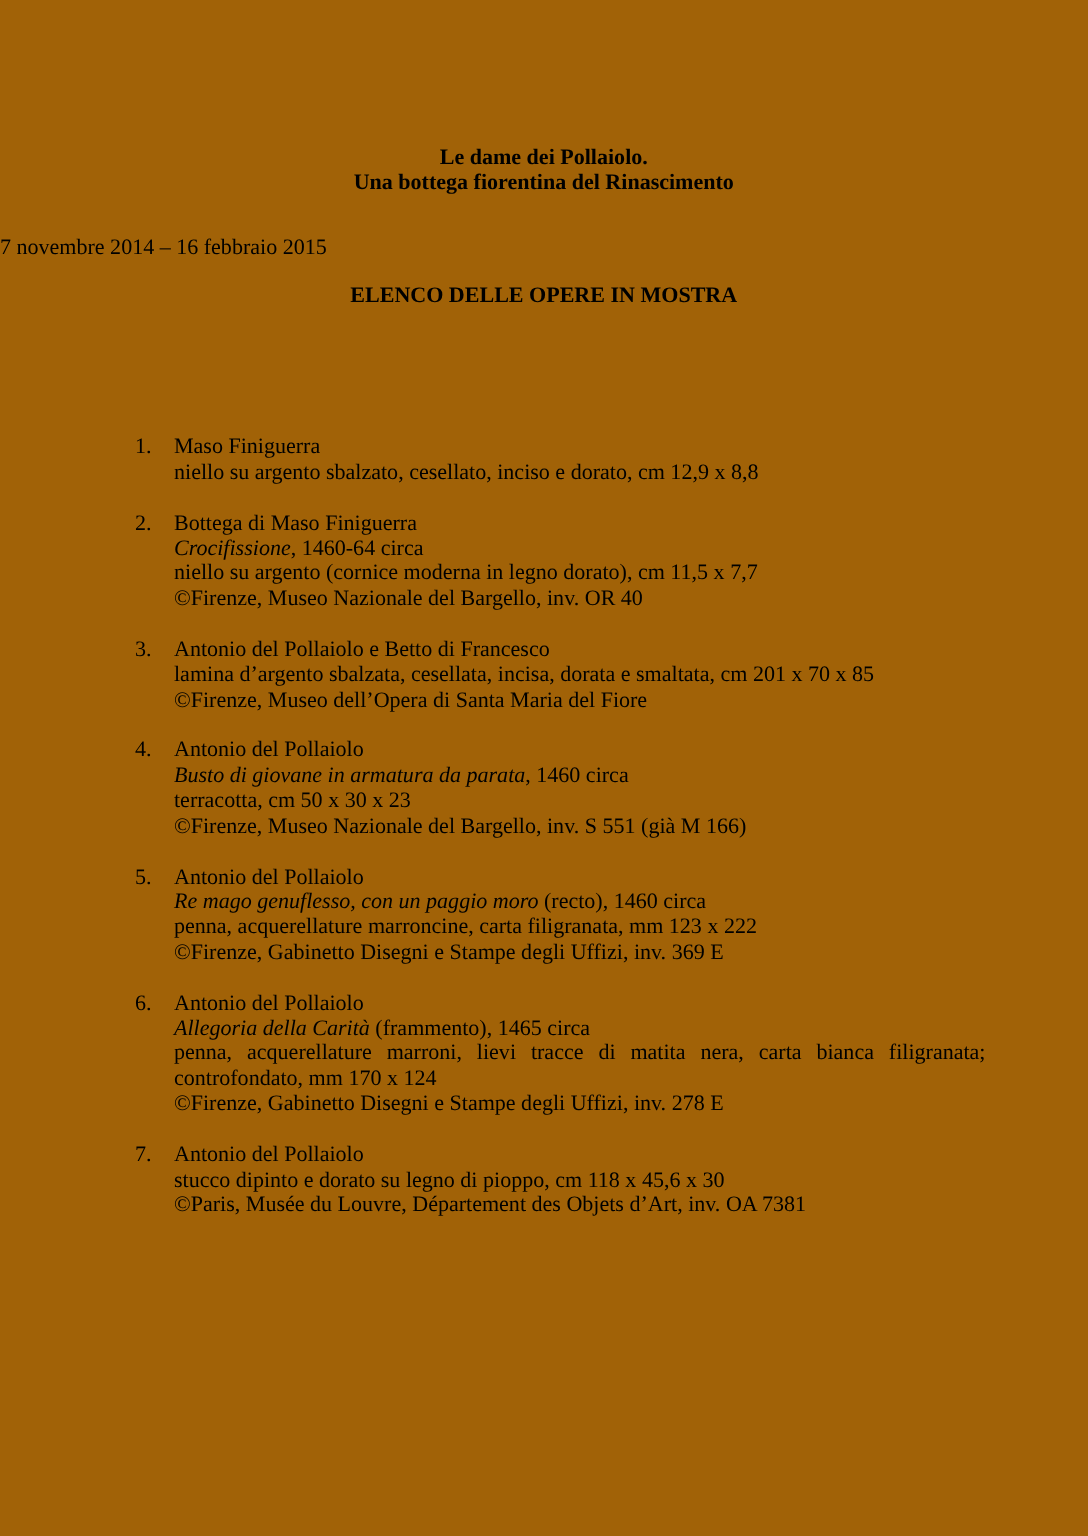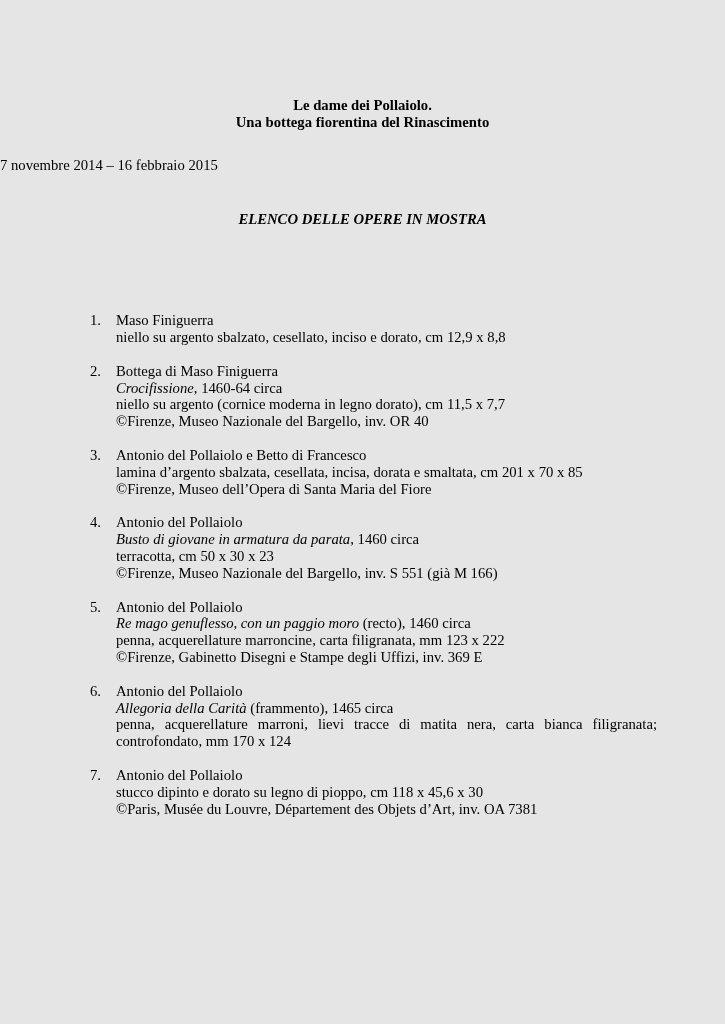--- a/index.html
+++ b/index.html
@@ -5,42 +5,41 @@
   html, body {
     margin: 0;
     padding: 0;
     background: #ffffff;
   }
   .page {
     position: relative;
     width: 725px;
     height: 1024px;
     margin: 0 auto;
-    background: #e5e5e5;
+    background: #a16207;
     color: #000000;
     font-family: "Liberation Serif", "DejaVu Serif", serif;
     font-size: 14.7px;
     line-height: 16.8px;
     box-sizing: border-box;
     padding-top: 97px;
     overflow: hidden;
   }
   .title-block {
     text-align: center;
     font-weight: bold;
   }
   .date-line {
     text-align: left;
     margin-top: 26px;
   }
   .section-heading {
     text-align: center;
     font-weight: bold;
-    font-style: italic;
-    margin-top: 38px;
+    margin-top: 16px;
   }
   .works-list {
     margin-top: 84px;
   }
   .work-item {
     display: flex;
     padding-left: 90px;
     padding-right: 68px;
     margin-bottom: 17px;
   }
@@ -118,20 +117,21 @@
         <div>©Firenze, Gabinetto Disegni e Stampe degli Uffizi, inv. 369 E</div>
       </div>
     </div>
 
     <div class="work-item">
       <div class="work-number">6.</div>
       <div class="work-body">
         <div>Antonio del Pollaiolo</div>
         <div><span class="it">Allegoria della Carità</span><span> (frammento), 1465 circa</span></div>
         <div>penna, acquerellature marroni, lievi tracce di matita nera, carta bianca filigranata; controfondato, mm 170 x 124</div>
+        <div>©Firenze, Gabinetto Disegni e Stampe degli Uffizi, inv. 278 E</div>
       </div>
     </div>
 
     <div class="work-item">
       <div class="work-number">7.</div>
       <div class="work-body">
         <div>Antonio del Pollaiolo</div>
         <div>stucco dipinto e dorato su legno di pioppo, cm 118 x 45,6 x 30</div>
         <div>©Paris, Musée du Louvre, Département des Objets d’Art, inv. OA 7381</div>
       </div>

